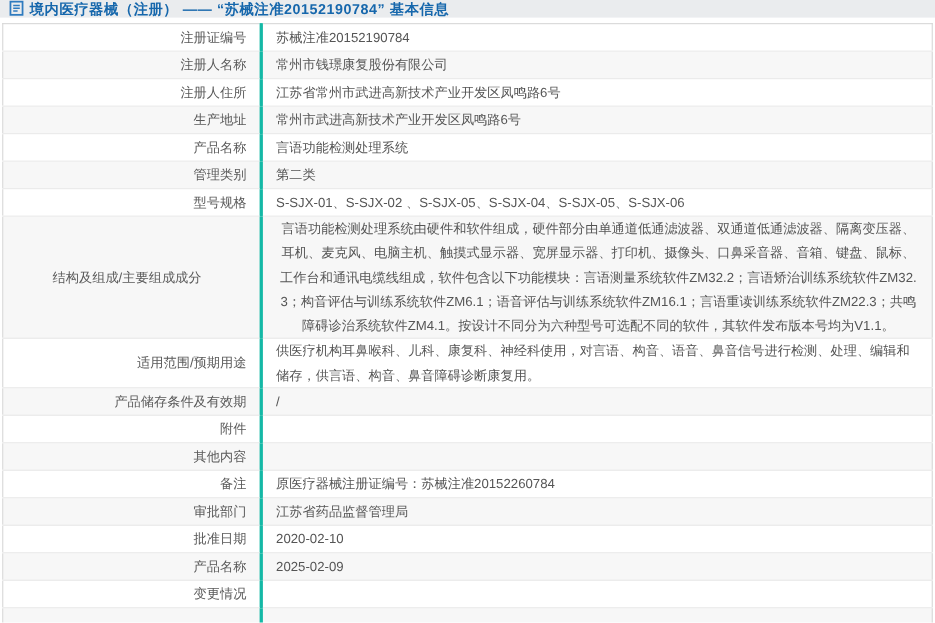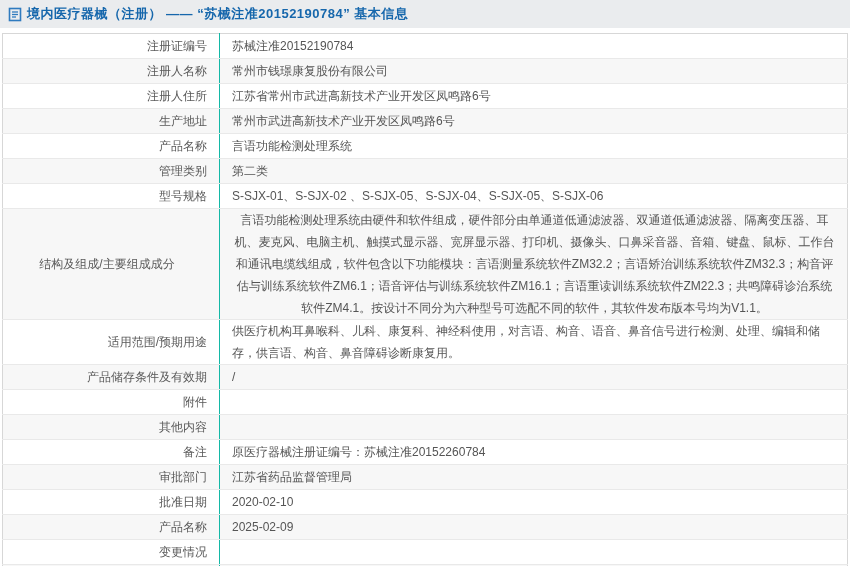--- a/index.html
+++ b/index.html
@@ -3,24 +3,24 @@
 <meta charset="utf-8">
 <style>
   * { box-sizing: border-box; margin: 0; padding: 0; }
   html, body {
     width: 850px; height: 566px;
     overflow: hidden;
     background: #ffffff;
     font-family: "Liberation Sans", "DejaVu Sans", sans-serif;
   }
   .page-header {
-    height: 28px;
+    height: 16px;
     background: #eaecee;
     display: flex;
-    align-items: center;
+    align-items: flex-start;
     padding: 0 8px;
     gap: 5px;
   }
   .page-header .doc-icon { display: inline-flex; flex: 0 0 auto; }
   .page-title {
     color: #1667ac;
     font-size: 13px;
     font-weight: bold;
     letter-spacing: 0.5px;
     white-space: nowrap;
@@ -36,24 +36,24 @@
   }
   table.info-table tr:nth-child(even) { background: #f7f7f7; }
   table.info-table tr:nth-child(odd)  { background: #ffffff; }
   td {
     border-bottom: 1px solid #e9e9e9;
     vertical-align: middle;
     line-height: 24px;
     height: 24px;
   }
   td.label {
-    width: 217px;
+    width: 235px;
     text-align: right;
     padding: 0 12px 0 4px;
-    border-right: 1px solid #14b8a6;
+    border-right: 3px solid #14b8a6;
     color: #595959;
   }
   td.value {
     padding: 0 10px 0 12px;
     color: #555555;
     word-break: break-all;
   }
   tr.tall-4 td { line-height: 22px; height: auto; padding-top: 0; padding-bottom: 0; text-align: center; }
   tr.tall-2 td { line-height: 22px; height: auto; padding-top: 0; padding-bottom: 0; }
   tr.tall-4 td.value, tr.tall-2 td.value { padding-top: 0; padding-bottom: 0; }

